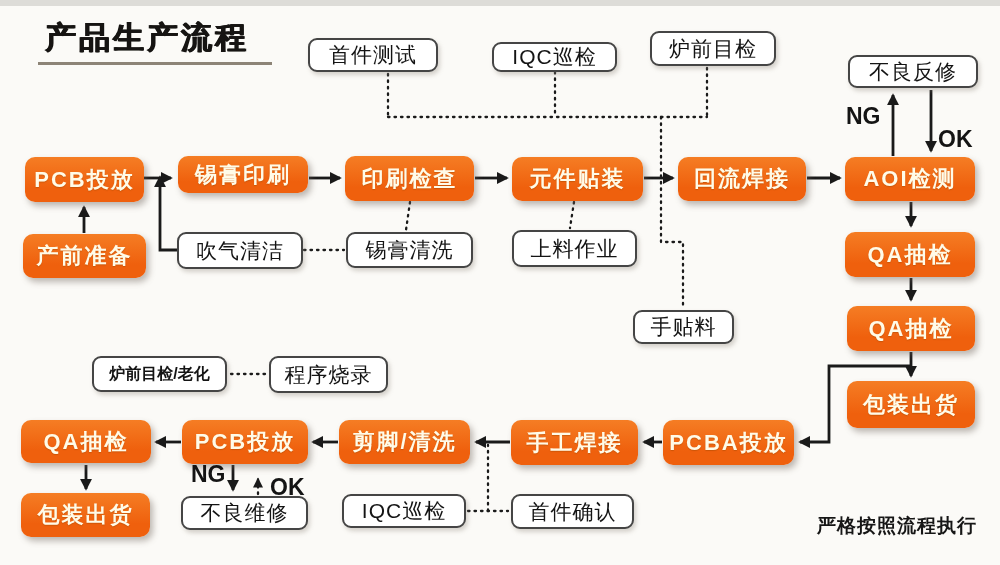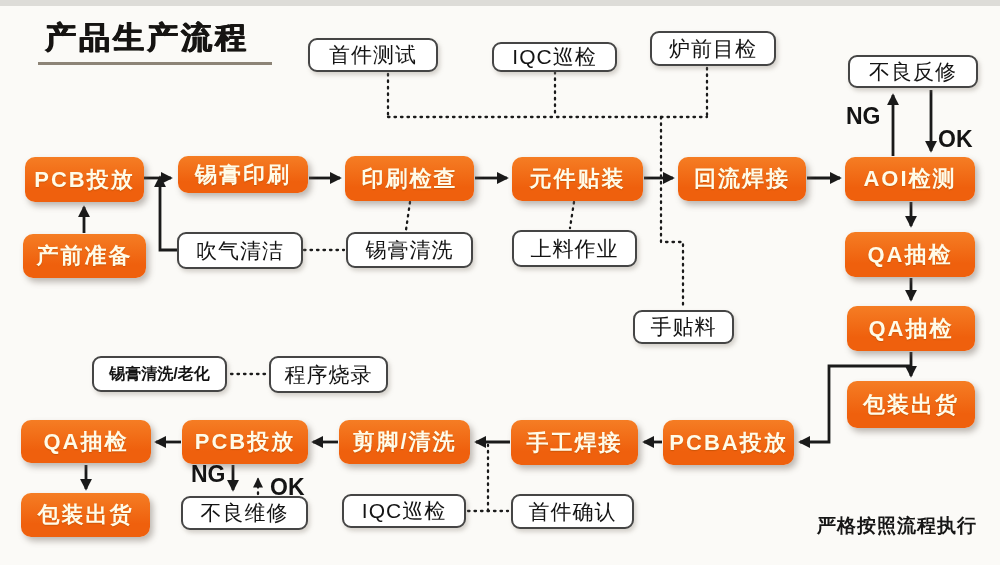--- a/index.html
+++ b/index.html
@@ -112,21 +112,21 @@
   <div class="node orange" style="left:23px;top:234px;width:123px;height:44px">产前准备</div>
   <div class="node white" style="left:177px;top:232px;width:126px;height:37px">吹气清洁</div>
   <div class="node white" style="left:346px;top:232px;width:127px;height:36px">锡膏清洗</div>
   <div class="node white" style="left:512px;top:230px;width:125px;height:37px">上料作业</div>
   <div class="node white" style="left:633px;top:310px;width:101px;height:34px">手贴料</div>
 
   <div class="node orange" style="left:845px;top:232px;width:130px;height:45px">QA抽检</div>
   <div class="node orange" style="left:847px;top:306px;width:128px;height:45px">QA抽检</div>
   <div class="node orange" style="left:847px;top:381px;width:128px;height:47px">包装出货</div>
 
-  <div class="node white small" style="left:92px;top:356px;width:135px;height:36px">锡膏清洗/老化</div>
+  <div class="node white small" style="left:92px;top:356px;width:135px;height:36px">炉前目检/老化</div>
   <div class="node white" style="left:269px;top:356px;width:119px;height:37px">程序烧录</div>
 
   <div class="node orange" style="left:663px;top:420px;width:131px;height:45px">PCBA投放</div>
   <div class="node orange" style="left:511px;top:420px;width:127px;height:45px">手工焊接</div>
   <div class="node orange" style="left:339px;top:420px;width:131px;height:44px">剪脚/清洗</div>
   <div class="node orange" style="left:182px;top:420px;width:126px;height:44px">PCB投放</div>
   <div class="node orange" style="left:21px;top:420px;width:130px;height:43px">QA抽检</div>
   <div class="node orange" style="left:21px;top:493px;width:129px;height:44px">包装出货</div>
 
   <div class="node white" style="left:181px;top:496px;width:127px;height:34px">不良维修</div>

